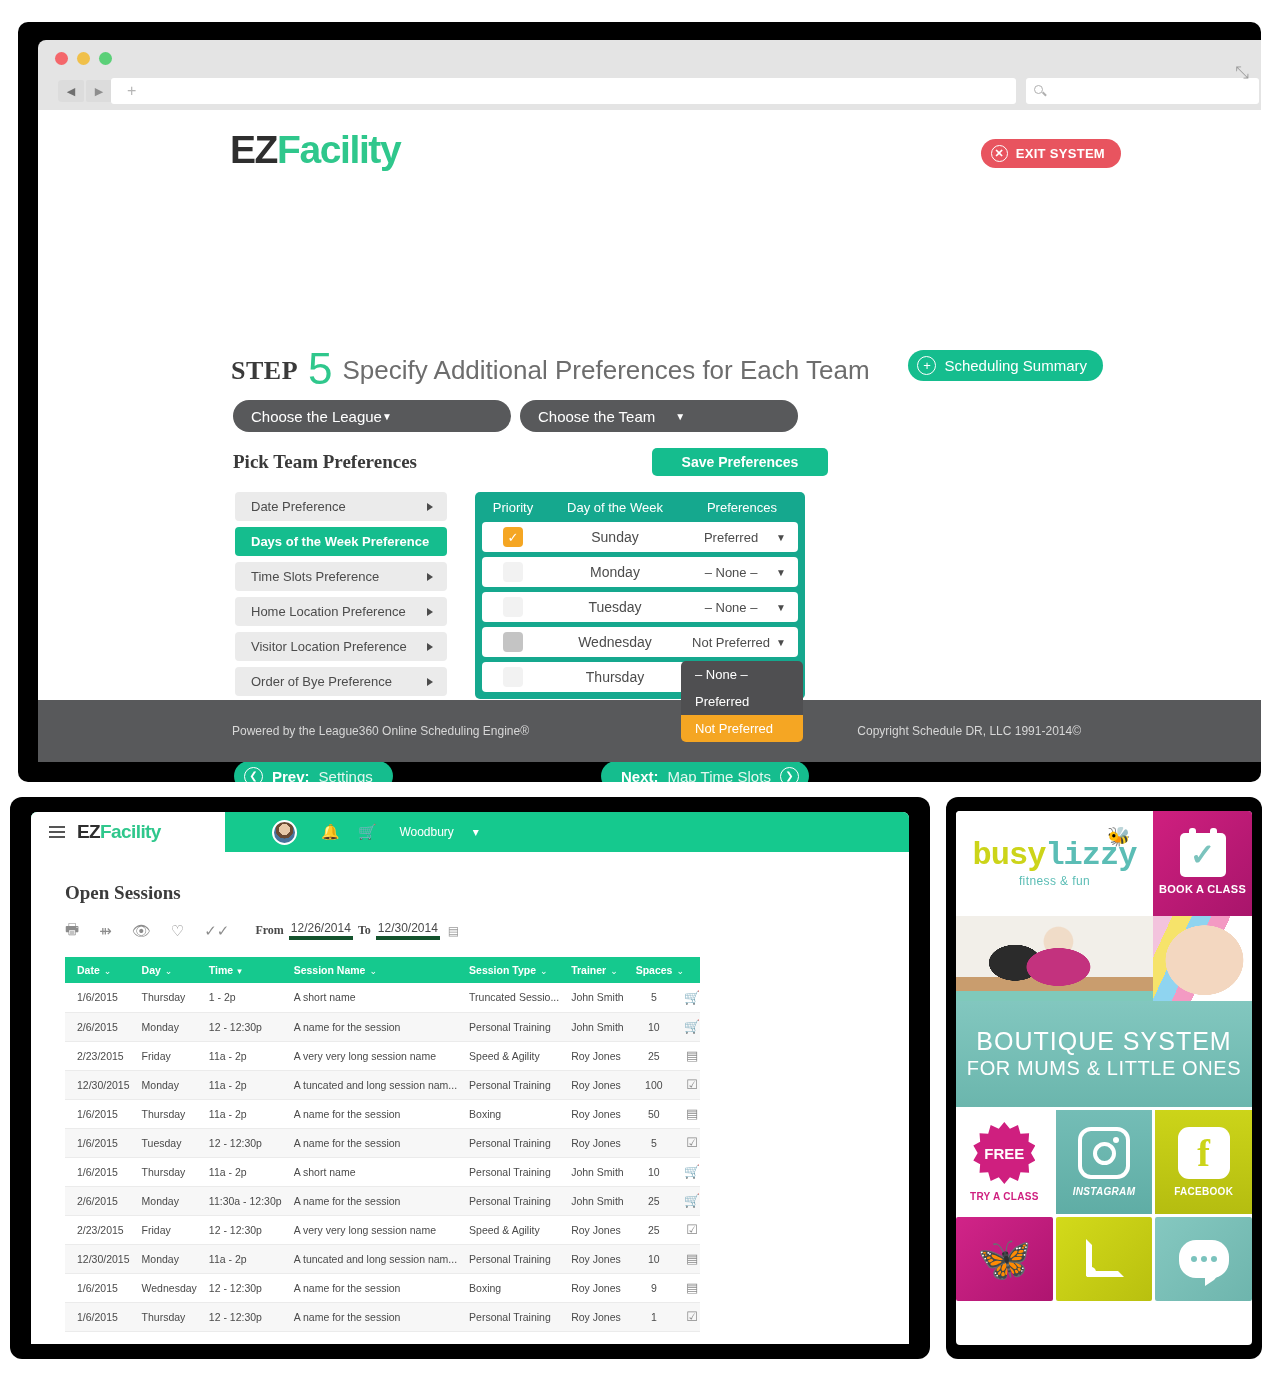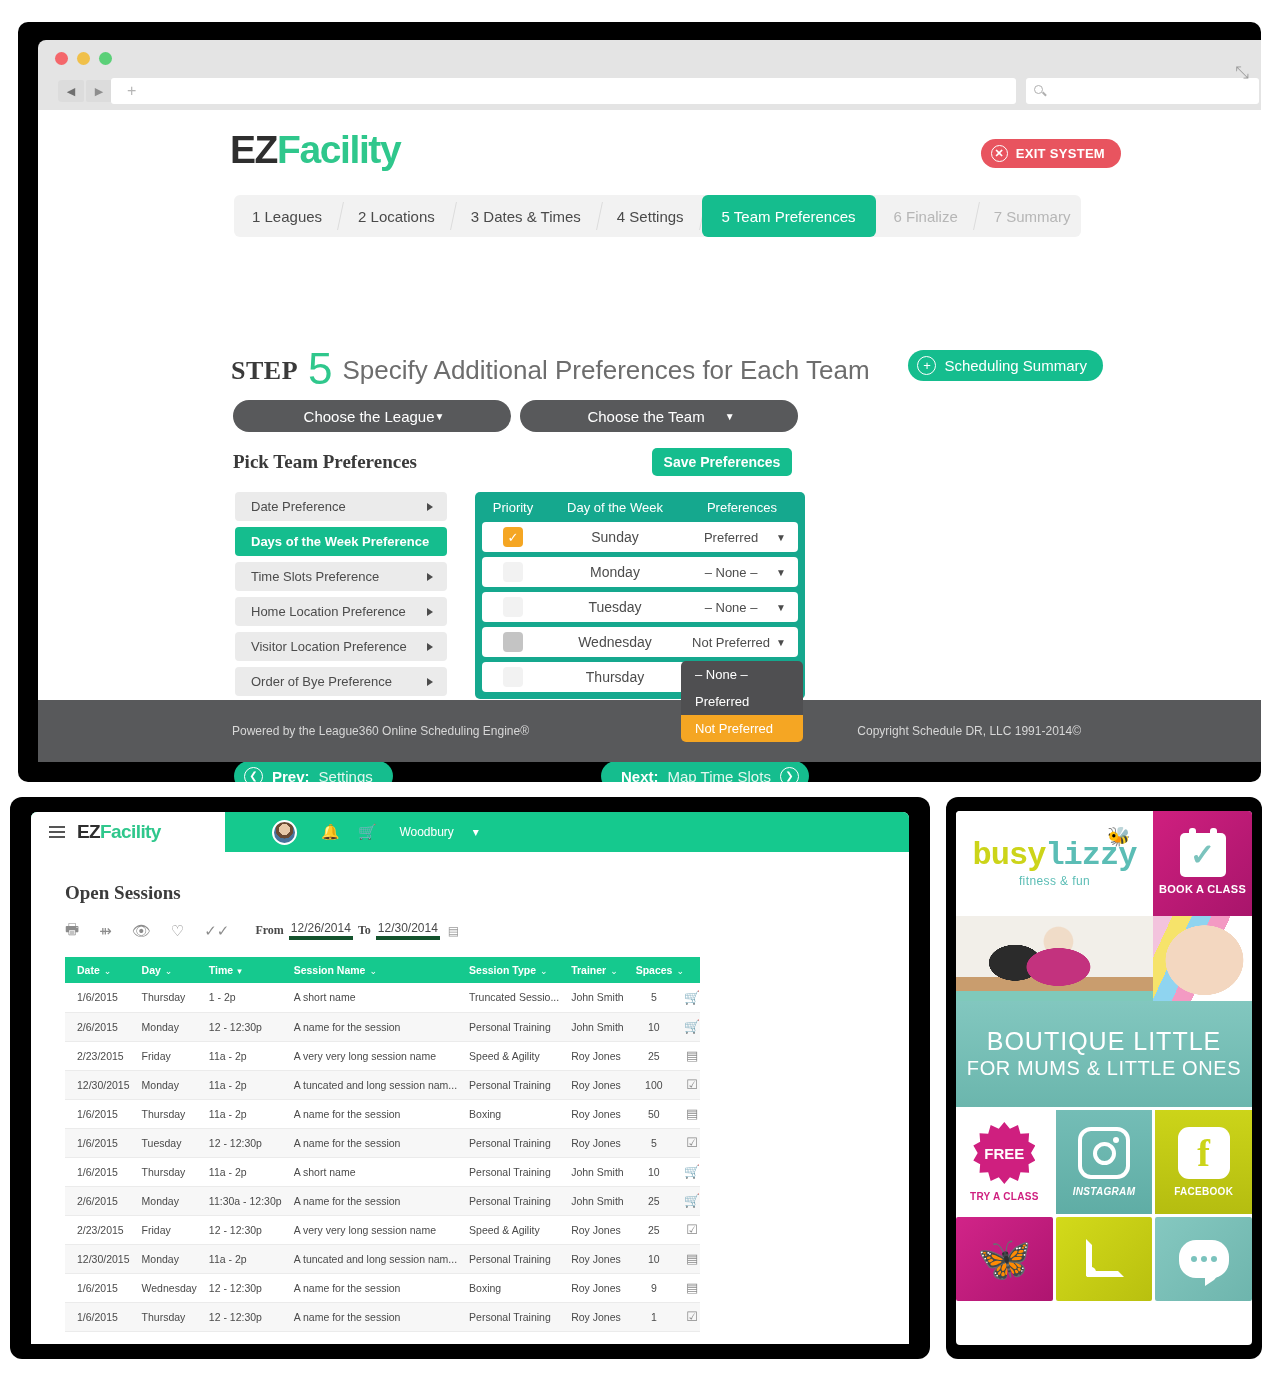--- a/index.html
+++ b/index.html
@@ -121,35 +121,35 @@
     color: #ffffff; font-size: 15px; cursor: pointer;
   }
   .plus-circle {
     width: 19px; height: 19px; border: 1.6px solid #ffffff; border-radius: 50%;
     display: flex; align-items: center; justify-content: center; font-size: 13px; line-height: 1;
   }
 
   .dropdown-bar {
     position: absolute; height: 32px;
     background: #58595b; border-radius: 16px;
-    display: flex; align-items: center; justify-content: center;
+    display: flex; align-items: center; justify-content: flex-start;
     padding: 0 14px 0 18px; color: #ffffff; font-size: 15px; cursor: pointer;
   }
   .dd-league { left: 195px; top: 290px; width: 278px; }
   .dd-team { left: 482px; top: 290px; width: 278px; gap: 20px; }
   .caret-down { font-size: 10px; }
 
   .pick-title {
     position: absolute; left: 195px; top: 341px;
     font-family: "Liberation Serif", serif; font-weight: bold;
     font-size: 19px; color: #3a3a3a;
   }
   .save-prefs {
     position: absolute; left: 614px; top: 338px;
-    width: 140px; height: 28px; background: #15bd8e; border-radius: 5px;
+    width: 176px; height: 28px; background: #15bd8e; border-radius: 5px;
     display: flex; align-items: center; justify-content: center;
     color: #ffffff; font-size: 14px; font-weight: bold; cursor: pointer;
   }
 
   .pref-menu { position: absolute; left: 197px; top: 382px; width: 212px; }
   .pref-item {
     height: 29px; margin-bottom: 6px; background: #ebebeb; border-radius: 4px;
     display: flex; align-items: center; justify-content: space-between;
     padding: 0 14px 0 16px; font-size: 13px; color: #4c4c4c; cursor: pointer;
   }
@@ -455,29 +455,20 @@
       <span class="ez-logo">
         <span class="ez">EZ</span><span class="facility">Facility</span>
       </span>
     </div>
 
     <div class="exit-btn">
       <span class="x-circle">✕</span>
       <span>EXIT SYSTEM</span>
     </div>
 
-    <div class="steps">
-      <div class="step">1 Leagues</div>
-      <div class="step">2 Locations</div>
-      <div class="step">3 Dates &amp; Times</div>
-      <div class="step">4 Settings</div>
-      <div class="step active">5 Team Preferences</div>
-      <div class="step dim">6 Finalize</div>
-      <div class="step dim">7 Summary</div>
-    </div>
 
     <div class="step-title">
       <span class="step-word">STEP</span>
       <span class="step-num">5</span>
       <span class="step-desc">Specify Additional Preferences for Each Team</span>
     </div>
 
     <div class="sched-summary">
       <span class="plus-circle">+</span>
       <span>Scheduling Summary</span>
@@ -809,21 +800,21 @@
         <span class="m-book-label">BOOK A CLASS</span>
       </div>
     </div>
 
     <div class="m-row2">
       <div class="photo-a"></div>
       <div class="photo-b"></div>
     </div>
 
     <div class="m-banner">
-      <span class="bn1">BOUTIQUE LITTLE</span>
+      <span class="bn1">BOUTIQUE SYSTEM</span>
       <span class="bn2">FOR MUMS &amp; LITTLE ONES</span>
     </div>
 
     <div class="m-grid">
       <div class="m-tile tile-free">
         <span class="starburst">FREE</span>
         <span class="tile-lbl lbl-pink">TRY A CLASS</span>
       </div>
       <div class="m-tile tile-insta">
         <span class="ico-box">

